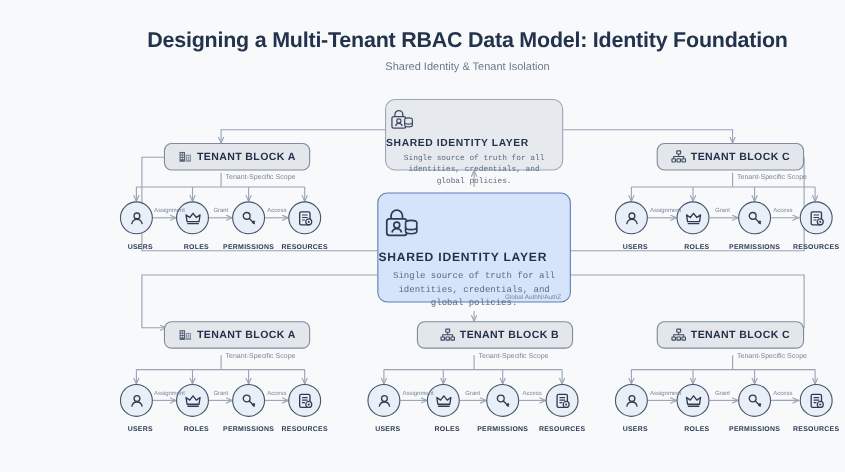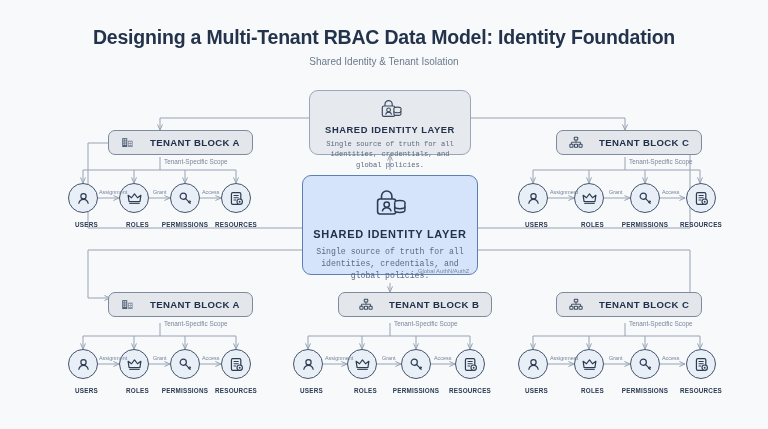--- a/index.html
+++ b/index.html
@@ -4,53 +4,53 @@
 <style>
   * { margin:0; padding:0; box-sizing:border-box; }
   html,body { width:768px; height:429px; }
   body {
     background:#f7f9fb;
     font-family:"Liberation Sans", sans-serif;
     color:#26354a;
     position:relative;
     overflow:hidden;
   }
-  #canvas { position:absolute; inset:0; }
+  #canvas { position:absolute; inset:0;margin-left:41px; }
   #edges { position:absolute; left:0; top:0; width:768px; height:429px; pointer-events:none; }
 
   
   .hdr { position:absolute; left:0; top:26px; width:768px; text-align:center; }
   .hdr h1 {
     font-size:19.5px; font-weight:bold; letter-spacing:-.2px; color:#24334c;
   }
   .hdr .sub { margin-top:7px; font-size:10px; color:#6b7a8d; font-weight:normal; }
 
   
   .sil {
     position:absolute; border-radius:9px; border:1.3px solid #9aa7b8;
-    display:flex; flex-direction:column; align-items:center; text-align:center;
+    display:flex; flex-direction:column; align-items:flex-start; text-align:center;
   }
   .sil.gray { background:#e6eaee; border-color:#9aa7b8; }
   .sil.blue { background:#d5e4fa; border-color:#5d7fb5; }
   .sil .silicon { margin-top:7px; }
   .sil .siltitle {
     font-size:9.4px; font-weight:bold; letter-spacing:.55px; color:#23314a; margin-top:4px;
   }
   .sil .sildesc {
     font-size:7.1px; line-height:1.45; color:#5c6b80; margin-top:4px; padding:0 10px;font-family:Liberation Mono, monospace;
   }
   .sil.blue .silicon { margin-top:11px; }
   .sil.blue .siltitle { font-size:11px; letter-spacing:.7px; margin-top:7px; }
   .sil.blue .sildesc { font-size:8.2px; margin-top:6px; }
 
   
   .tenant {
     position:absolute; height:25px; border-radius:7px;
     background:#e3e7ec; border:1.3px solid #7e8b9c;
-    display:flex; align-items:center; gap:16px; padding:0 12px;
+    display:flex; align-items:center; gap:4px; padding:0 12px;
   }
   .tenant .tlabel {
     font-size:9.6px; font-weight:bold; letter-spacing:.35px; color:#22304a; white-space:nowrap;
   }
   .scope {
     position:absolute; font-size:6.4px; color:#7a8799; white-space:nowrap;
   }
   .gal {
     position:absolute; font-size:5.8px; color:#7a8799; white-space:nowrap;
   }

